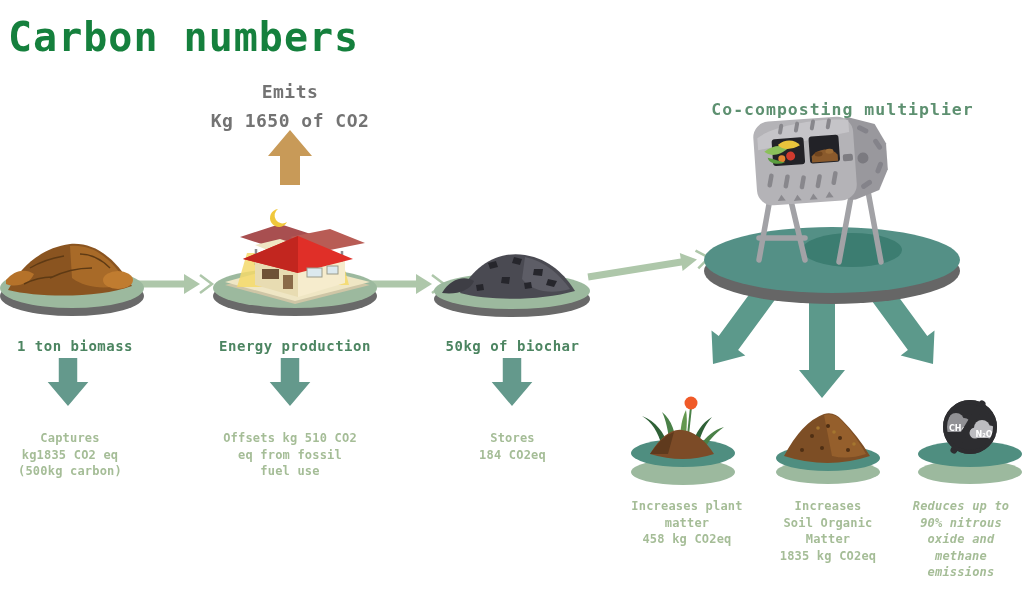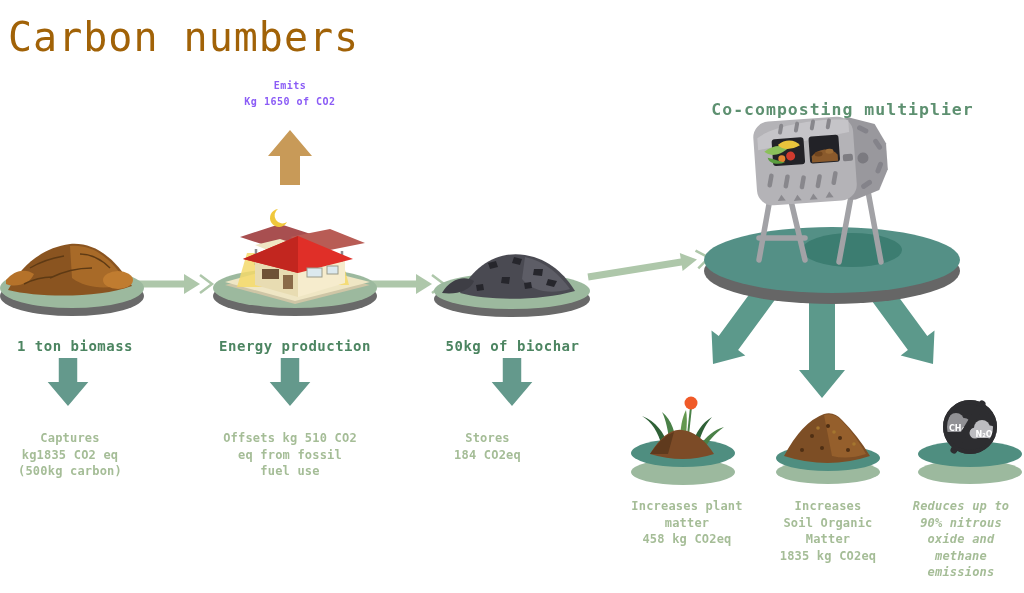--- a/index.html
+++ b/index.html
@@ -1,24 +1,24 @@
 <!DOCTYPE html>
 <html><head>
 <meta charset="utf-8">
 <style>
   html,body{margin:0;padding:0;background:#ffffff;}
   #stage{position:relative;width:1024px;height:593px;background:#ffffff;overflow:hidden;
          font-family:"DejaVu Sans Mono",monospace;}
   .abs{position:absolute;}
   .txt{font-family:"DejaVu Sans Mono",monospace;font-weight:bold;text-align:center;
        white-space:pre-line;}
-  .title{font-size:40px;letter-spacing:1px;color:#a16207;font-weight:normal;}
+  .title{font-size:40px;letter-spacing:1px;color:#15803d;font-weight:bold;}
   .label{font-size:14px;letter-spacing:0.5px;color:#4c8561;}
   .detail{font-size:12px;letter-spacing:0.2px;line-height:1.38;color:#a5bd97;}
-  .emits{font-size:10px;letter-spacing:0.5px;line-height:1.6;color:#8b5cf6;}
+  .emits{font-size:18px;letter-spacing:0.5px;line-height:1.6;color:#737373;}
   .mult-title{font-size:16.5px;letter-spacing:1px;color:#5d9070;}
   svg{display:block;overflow:visible;}
 </style>
 </head>
 <body>
 
 <div id="stage">
 
   <div class="abs title" style="left:8px;top:14px;">Carbon numbers</div>
 
@@ -117,21 +117,21 @@
         <polygon points="118,44 127,46 124,52 116,50"></polygon>
         <polygon points="72,42 80,42 79,49 71,48"></polygon>
         <polygon points="94,48 101,47 102,53 95,54"></polygon>
         <polygon points="46,50 53,49 54,55 47,56"></polygon>
       </g>
     </svg>
     <div class="abs txt label" style="left:425px;top:338px;width:175px;">50kg of biochar</div>
     <svg class="abs" style="left:490px;top:358px;" width="44" height="48" viewBox="0 0 44 52">
       <polygon points="12,0 32,0 32,26 44,26 22,52 0,26 12,26" fill="#64998c"></polygon>
     </svg>
-    <div class="abs txt detail" style="left:405px;top:430px;width:165px;text-align:center;">Stores
+    <div class="abs txt detail" style="left:430px;top:430px;width:165px;text-align:center;">Stores
 184 CO2eq</div>
   </div>
 
   <div class="abs txt mult-title" style="left:695px;top:100px;width:295px;">Co-composting multiplier</div>
 
   <svg class="abs" style="left:685px;top:282px;" width="290" height="120" viewBox="0 0 290 120">
     <polygon points="92.7,14.1 53.1,68.1 60.3,73.4 28,82 26.5,48.6 33.7,53.9 73.3,0" fill="#5c998b"></polygon>
     <polygon points="124,3 150,3 150,88 160,88 137,116 114,88 124,88" fill="#5c998b"></polygon>
     <polygon points="183.3,14.1 222.9,68.1 215.7,73.4 248,82 249.5,48.6 242.3,53.9 202.7,0" fill="#5c998b"></polygon>
   </svg>

